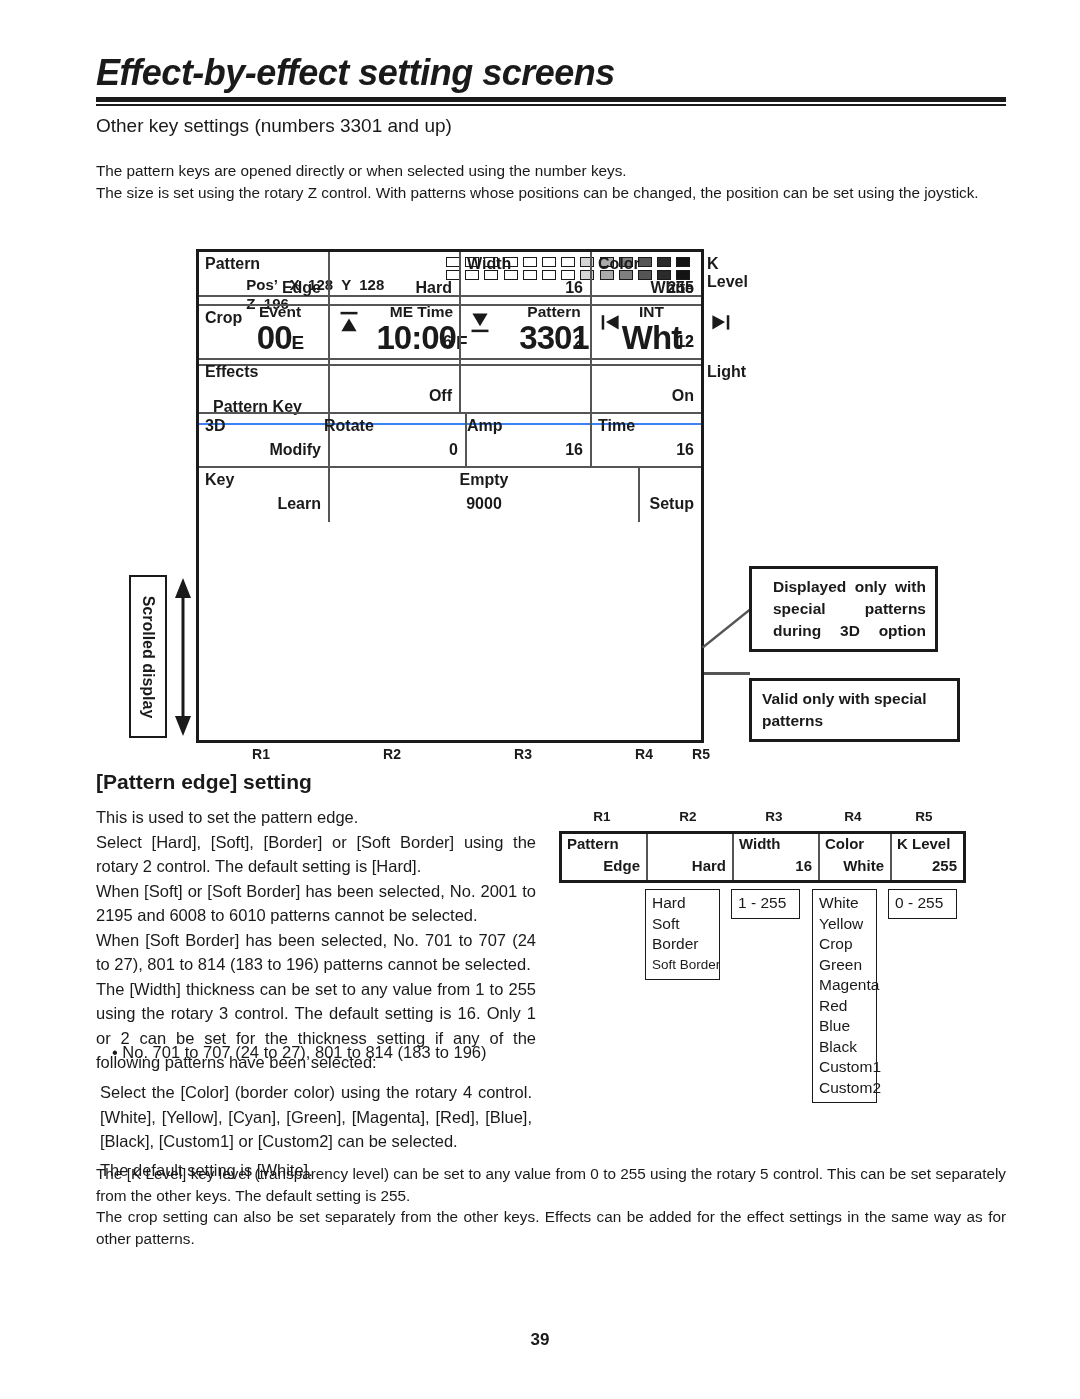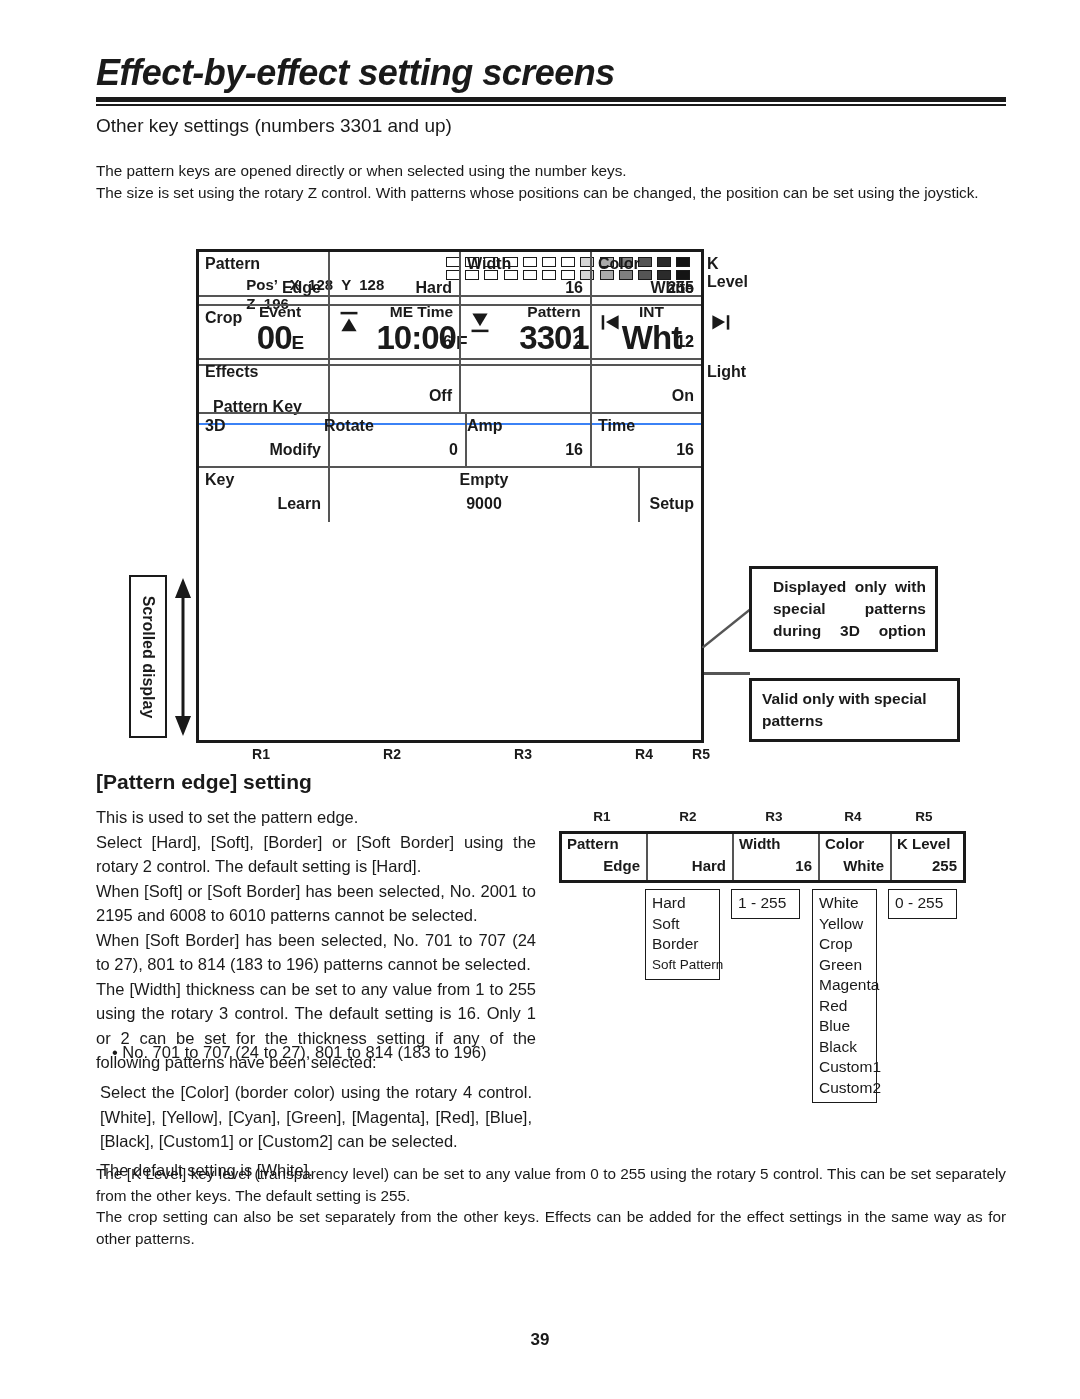--- a/index.html
+++ b/index.html
@@ -396,21 +396,21 @@
       <div class="mcell" style="left: 330px; width: 71px; border-right: none;">
         <div class="mtop">K Level</div>
         <div class="mbot">255</div>
       </div>
     </div>
 
   <div class="optbox" style="left:645px; top:889px; width:75px;">
     <div>Hard</div>
     <div>Soft</div>
     <div>Border</div>
-    <div class="tight">Soft Pattern</div>
+    <div class="tight">Soft Border</div>
   </div>
 
   <div class="optbox" style="left:731px; top:889px; width:69px;">
     <div>1 - 255</div>
   </div>
 
   <div class="optbox" style="left:812px; top:889px; width:65px;">
     <div>White</div>
     <div>Yellow</div>
     <div>Crop</div>

